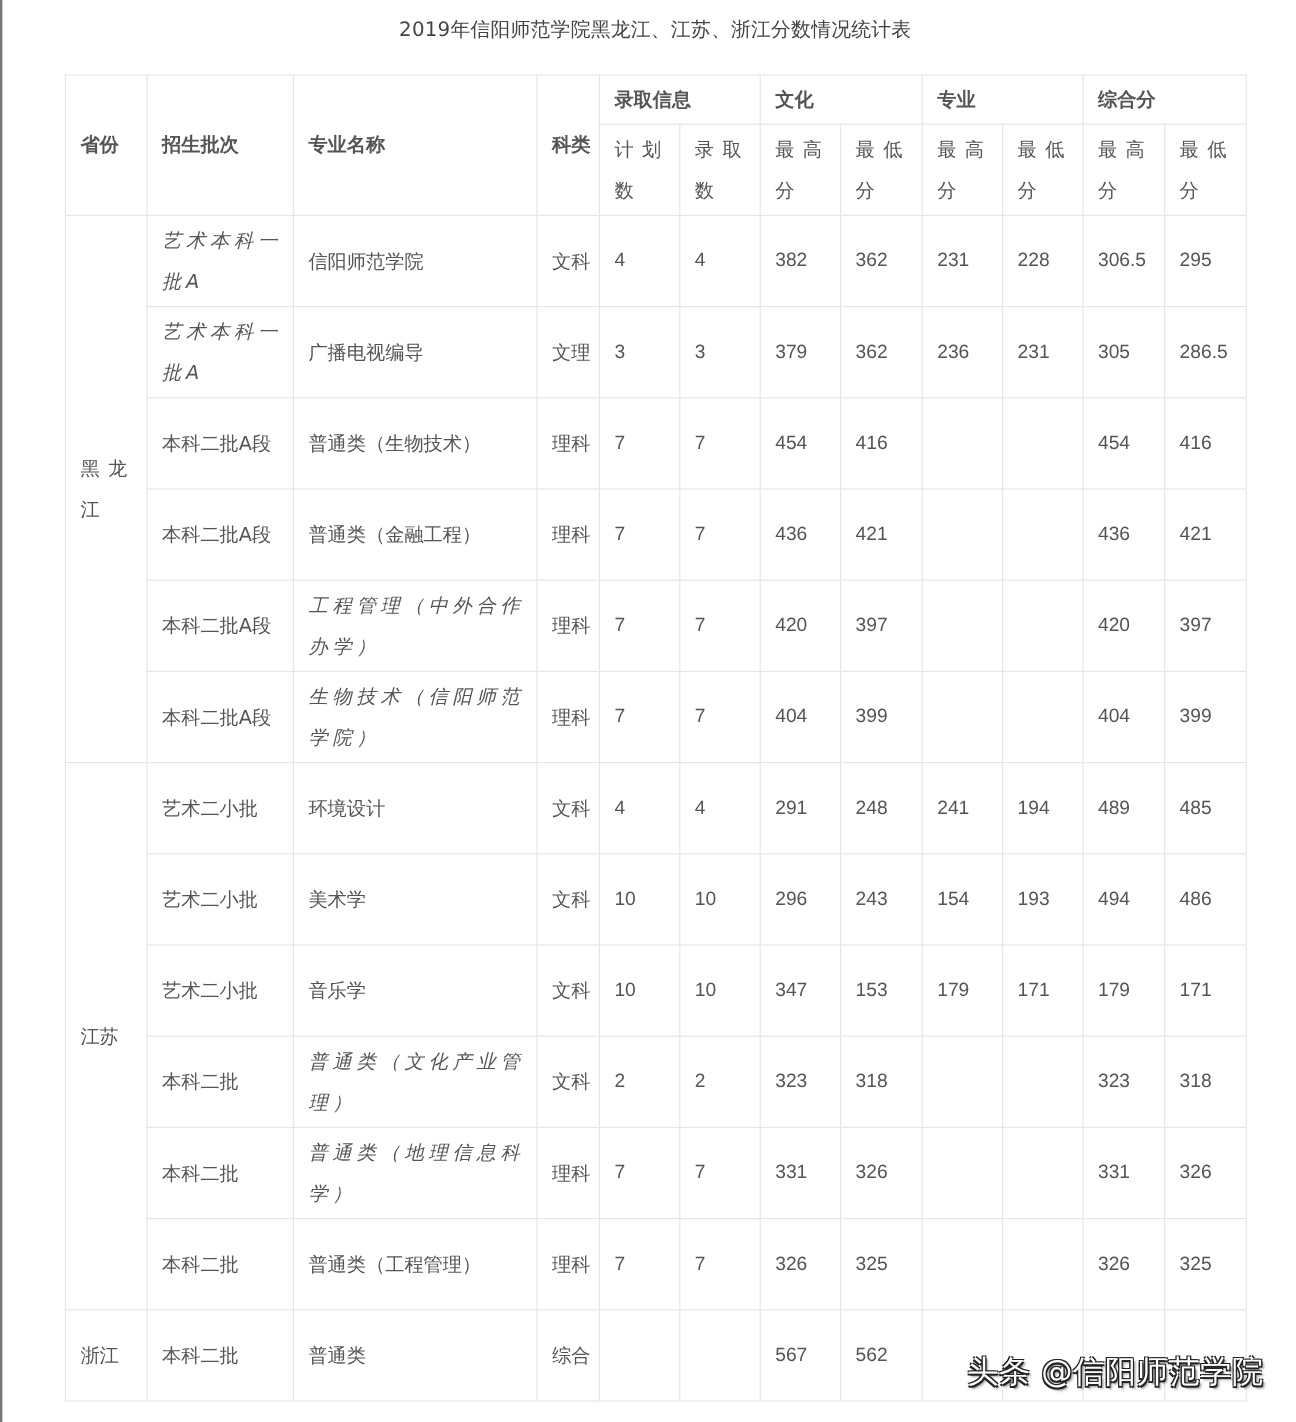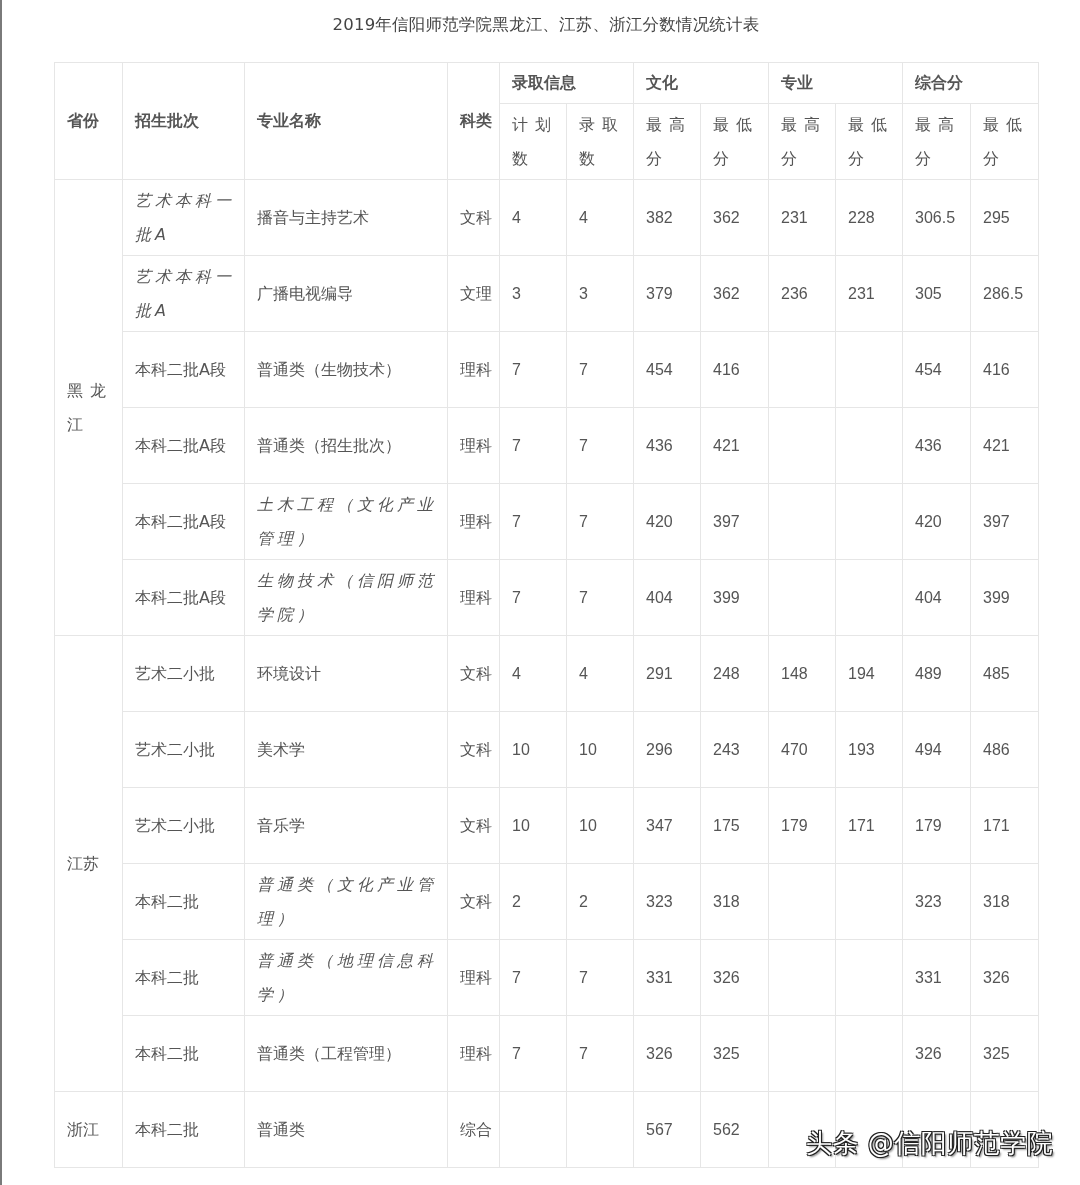--- a/index.html
+++ b/index.html
@@ -88,21 +88,21 @@
       <th class="spaced">最低分</th>
       <th class="spaced">最高分</th>
       <th class="spaced">最低分</th>
     </tr>
   </thead>
   <tbody>
 
     <tr class="body-row">
       <td rowspan="6" class="spaced" style="padding-top:0;">黑龙江</td>
       <td class="spaced-wide">艺术本科一批A</td>
-      <td>播音与主持艺术</td>
+      <td>信阳师范学院</td>
       <td class="vert">文科</td>
       <td class="num">4</td>
       <td class="num">4</td>
       <td class="num">382</td>
       <td class="num">362</td>
       <td class="num">231</td>
       <td class="num">228</td>
       <td class="num">306.5</td>
       <td class="num">295</td>
     </tr>
@@ -127,34 +127,34 @@
       <td class="num">7</td>
       <td class="num">454</td>
       <td class="num">416</td>
       <td class="num"></td>
       <td class="num"></td>
       <td class="num">454</td>
       <td class="num">416</td>
     </tr>
     <tr class="body-row">
       <td>本科二批A段</td>
-      <td>普通类（招生批次）</td>
+      <td>普通类（金融工程）</td>
       <td class="vert">理科</td>
       <td class="num">7</td>
       <td class="num">7</td>
       <td class="num">436</td>
       <td class="num">421</td>
       <td class="num"></td>
       <td class="num"></td>
       <td class="num">436</td>
       <td class="num">421</td>
     </tr>
     <tr class="body-row">
       <td>本科二批A段</td>
-      <td class="spaced-wide">土木工程（文化产业管理）</td>
+      <td class="spaced-wide">工程管理（中外合作办学）</td>
       <td class="vert">理科</td>
       <td class="num">7</td>
       <td class="num">7</td>
       <td class="num">420</td>
       <td class="num">397</td>
       <td class="num"></td>
       <td class="num"></td>
       <td class="num">420</td>
       <td class="num">397</td>
     </tr>
@@ -174,46 +174,46 @@
 
     <tr class="body-row">
       <td rowspan="6">江苏</td>
       <td>艺术二小批</td>
       <td>环境设计</td>
       <td class="vert">文科</td>
       <td class="num">4</td>
       <td class="num">4</td>
       <td class="num">291</td>
       <td class="num">248</td>
-      <td class="num">148</td>
+      <td class="num">241</td>
       <td class="num">194</td>
       <td class="num">489</td>
       <td class="num">485</td>
     </tr>
     <tr class="body-row">
       <td>艺术二小批</td>
       <td>美术学</td>
       <td class="vert">文科</td>
       <td class="num">10</td>
       <td class="num">10</td>
       <td class="num">296</td>
       <td class="num">243</td>
-      <td class="num">470</td>
+      <td class="num">154</td>
       <td class="num">193</td>
       <td class="num">494</td>
       <td class="num">486</td>
     </tr>
     <tr class="body-row">
       <td>艺术二小批</td>
       <td>音乐学</td>
       <td class="vert">文科</td>
       <td class="num">10</td>
       <td class="num">10</td>
       <td class="num">347</td>
-      <td class="num">175</td>
+      <td class="num">153</td>
       <td class="num">179</td>
       <td class="num">171</td>
       <td class="num">179</td>
       <td class="num">171</td>
     </tr>
     <tr class="body-row">
       <td>本科二批</td>
       <td class="spaced-wide">普通类（文化产业管理）</td>
       <td class="vert">文科</td>
       <td class="num">2</td>

